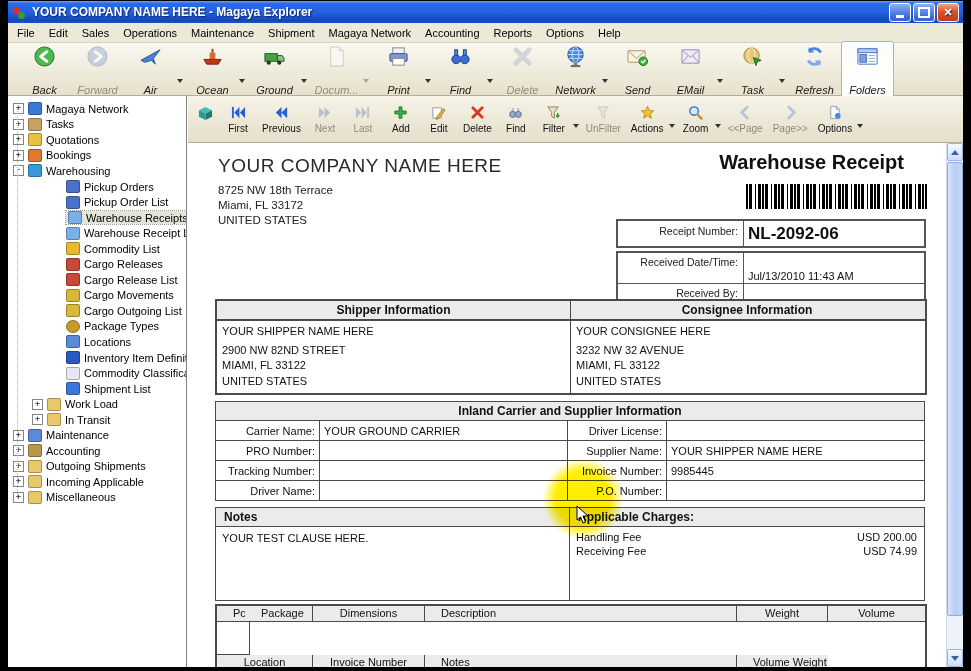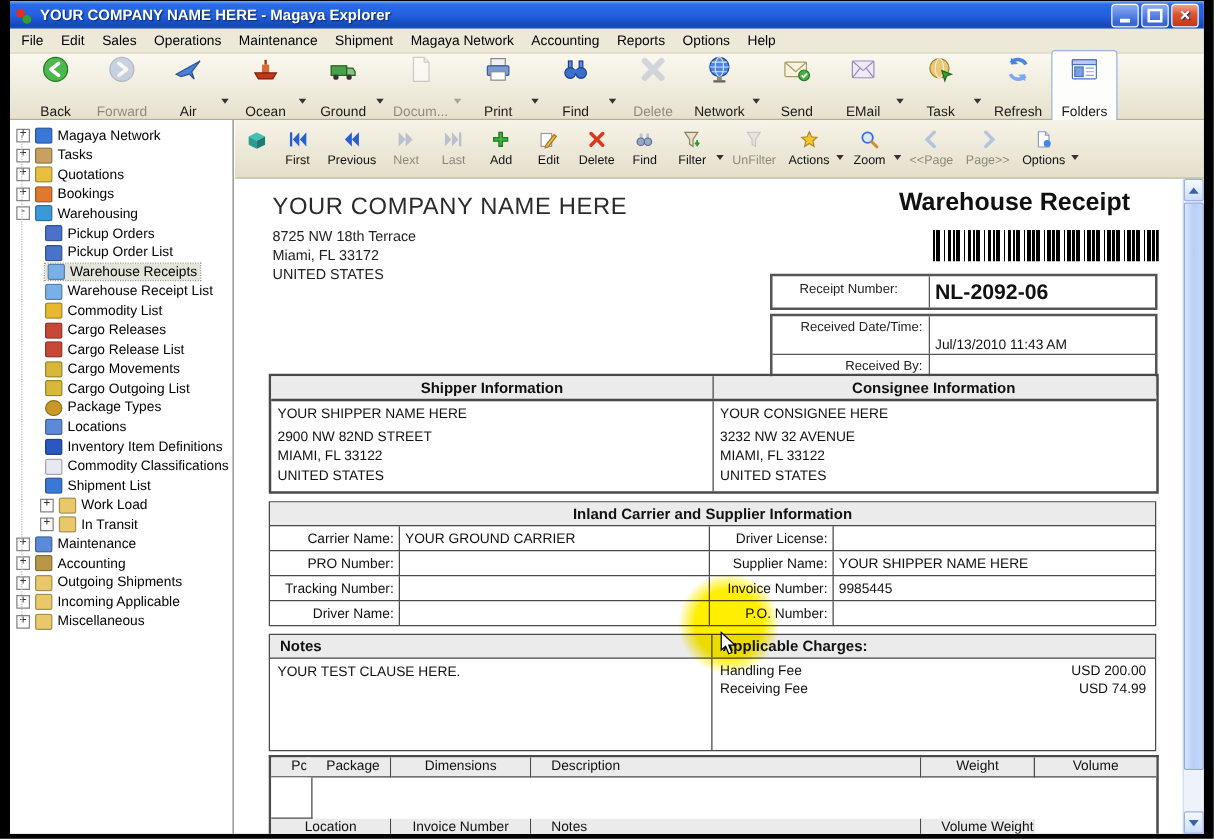--- a/index.html
+++ b/index.html
@@ -27,40 +27,40 @@
   .menubar{height:19px;flex:none;display:flex;align-items:center;font-size:11px;color:#000;
     background:#ece9d8;border-bottom:1px solid #d6d2bd;padding-left:2px;}
   .menu-item{padding:2px 7px;}
   
   .toolbar{height:52px;flex:none;display:flex;align-items:center;padding-left:10px;
     background:linear-gradient(180deg,#faf8f0,#e6e1cc);border-bottom:1px solid #b2ae9a;}
   .tbtn{display:flex;flex-direction:column;align-items:center;justify-content:flex-start;
     min-width:45px;padding:3px 3px 1px;font-size:11px;color:#1a1a1a;border:1px solid transparent;
     border-radius:3px;}
   .tbtn svg{width:23px;height:23px;}
-  .tbtn .lab{margin-top:14px;white-space:nowrap;}
+  .tbtn .lab{margin-top:14px;white-space:nowrap;font-style:italic;}
   .tbtn.disabled{opacity:.45;}
   .tbtn.active{background:#fdfdfb;border:1px solid #9db4d8;box-shadow:0 0 0 1px #fff inset;}
   .dd{width:0;height:0;border-left:3px solid transparent;border-right:3px solid transparent;
       border-top:4px solid #333;margin:24px 3px 0 0;flex:none;}
   .dd.ddis{border-top-color:#a8a494;}
   
   .content{flex:1;display:flex;min-height:0;}
   .sidebar{width:178px;flex:none;background:#fff;border-right:1px solid #828282;
     padding-top:5px;font-size:11px;color:#000;overflow:hidden;position:relative;}
   .guide{position:absolute;border-left:1px dotted #b8b8b8;width:0;}
   .ti{height:15.55px;display:flex;align-items:center;white-space:nowrap;}
   .exp{width:9px;height:9px;flex:none;border:1px solid #848484;background:#fff;color:#333;
     font-size:9px;line-height:7px;text-align:center;margin-right:4px;
     font-family:"DejaVu Sans Mono",monospace;}
   .tico{width:12px;height:11px;flex:none;border-radius:2px;margin-right:4px;
     border:1px solid rgba(0,0,0,.28);}
   .lvl0{padding-left:5px;}
   .lvl1{padding-left:24px;}
-  .lvl1n{padding-left:28px;}
+  .lvl1n{padding-left:58px;}
   .hl{display:flex;align-items:center;background:#e4e4da;outline:1px dotted #9c9c94;padding:0 2px;}
   
   .rightcol{flex:1;display:flex;flex-direction:column;min-width:0;border-left:1px solid #fff;}
   .doctoolbar{height:46px;flex:none;display:flex;align-items:center;padding-left:8px;
     background:linear-gradient(180deg,#f6f3e8,#e4dfca);border-bottom:1px solid #b2ae9a;font-size:10px;}
   .dbtn{display:flex;flex-direction:column;align-items:center;padding:2px 5px;color:#111;
     min-width:28px;}
   .dbtn svg{width:15px;height:15px;}
   .dbtn .lab{margin-top:1px;white-space:nowrap;}
   .dbtn.disabled{opacity:.45;}
@@ -86,21 +86,21 @@
   .abs{position:absolute;}
   .company{left:30px;top:12px;font-size:19px;letter-spacing:.5px;color:#2a2a2a;}
   .addr{left:30px;top:40px;font-size:11.5px;line-height:15px;color:#222;}
   .wrtitle{right:42px;top:8px;font-size:20px;font-weight:bold;color:#111;}
   .barcode{left:558px;top:41px;width:181px;height:25px;
     background:repeating-linear-gradient(90deg,#000 0 2px,#fff 2px 3px,#000 3px 6px,#fff 6px 9px,
       #000 9px 10px,#fff 10px 12px,#000 12px 15px,#fff 15px 16px);}
   .rtable{left:428px;top:76px;width:310px;font-size:11px;}
   .rrow{display:grid;grid-template-columns:126px 182px;border:2px solid #555;}
   .rrow.first{margin-bottom:3px;}
-  .rrow .rl{text-align:center;padding:4px 5px 2px 2px;color:#222;font-size:10.5px;
+  .rrow .rl{text-align:right;padding:4px 5px 2px 2px;color:#222;font-size:10.5px;
     border-right:1px solid #555;}
   .rrow .rv{padding:3px 4px 2px;}
   .rv.big{font-weight:bold;font-size:17px;}
   .rrow2{border:2px solid #555;}
   .rrow2 .line{display:grid;grid-template-columns:126px 182px;}
   .rrow2 .line+.line{border-top:1px solid #555;}
   .rrow2 .rl{text-align:right;padding:3px 5px 2px 2px;color:#222;font-size:10.5px;
     border-right:1px solid #555;}
   .rrow2 .rv{padding:17px 4px 1px;}
   .sec{left:27px;width:708px;border:2px solid #4a4a4a;font-size:11px;}

